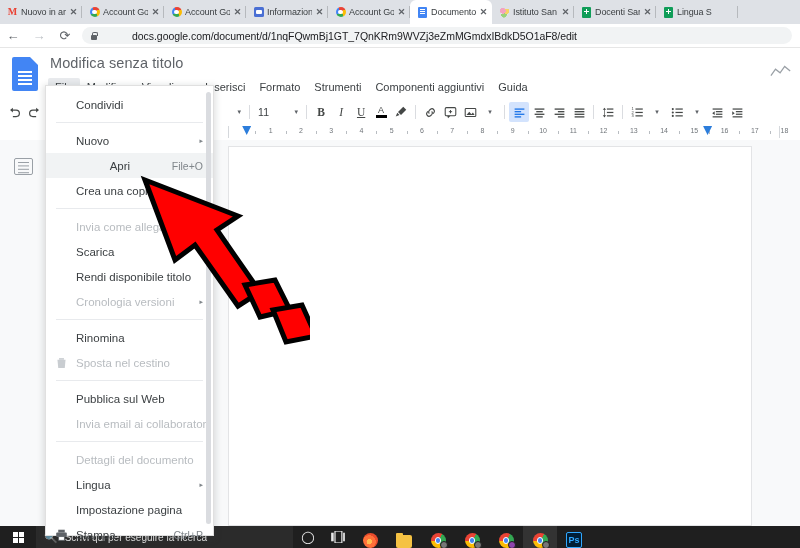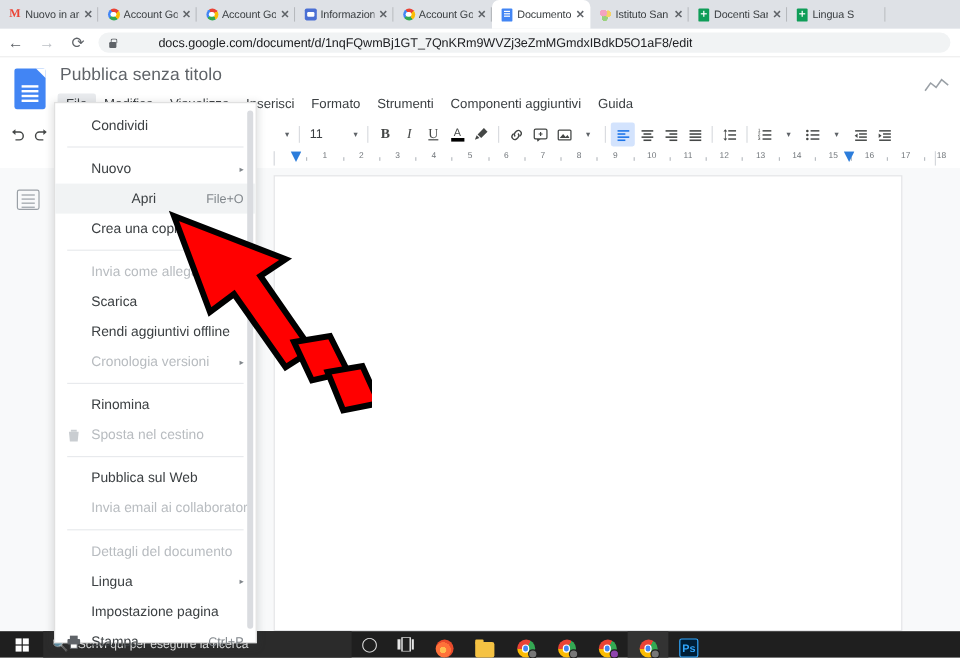--- a/index.html
+++ b/index.html
@@ -376,21 +376,21 @@
   <div class="omnibox">
     <span class="lock-icon"></span>
     <span class="omnibox-url" title="Cerca o digita un URL">docs.google.com/document/d/1nqFQwmBj1GT_7QnKRm9WVZj3eZmMGmdxIBdkD5O1aF8/edit</span>
   </div>
 </div>
 
 <div class="docs-app">
 
   <div class="docs-header">
     <div class="docs-logo"></div>
-    <div class="doc-title">Pubblica senza titolo</div>
+    <div class="doc-title">Modifica senza titolo</div>
 
     <div class="menubar">
       <div class="menu-item open">File</div>
       <div class="menu-item">Modifica</div>
       <div class="menu-item">Visualizza</div>
       <div class="menu-item">Inserisci</div>
       <div class="menu-item">Formato</div>
       <div class="menu-item">Strumenti</div>
       <div class="menu-item">Componenti aggiuntivi</div>
       <div class="menu-item">Guida</div>
@@ -661,21 +661,21 @@
       <span class="fm-label">Crea una copia</span>
     </div>
     <div class="fm-sep"></div>
     <div class="fm-item disabled">
       <span class="fm-label">Invia come allegato</span>
     </div>
     <div class="fm-item">
       <span class="fm-label">Scarica</span>
     </div>
     <div class="fm-item">
-      <span class="fm-label">Rendi aggiuntivi offline</span>
+      <span class="fm-label">Rendi disponibile titolo</span>
     </div>
     <div class="fm-item disabled">
       <span class="fm-label">Cronologia versioni</span>
       <span class="fm-arrow">▸</span>
     </div>
     <div class="fm-sep"></div>
     <div class="fm-item">
       <span class="fm-label">Rinomina</span>
     </div>
     <div class="fm-item disabled">

